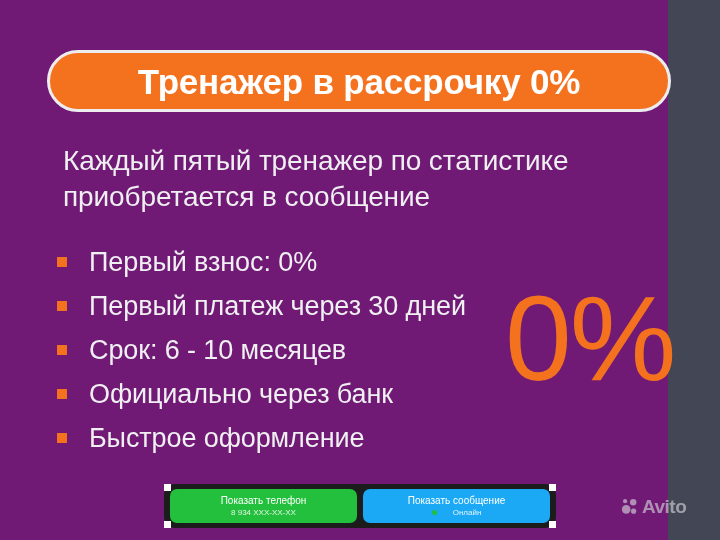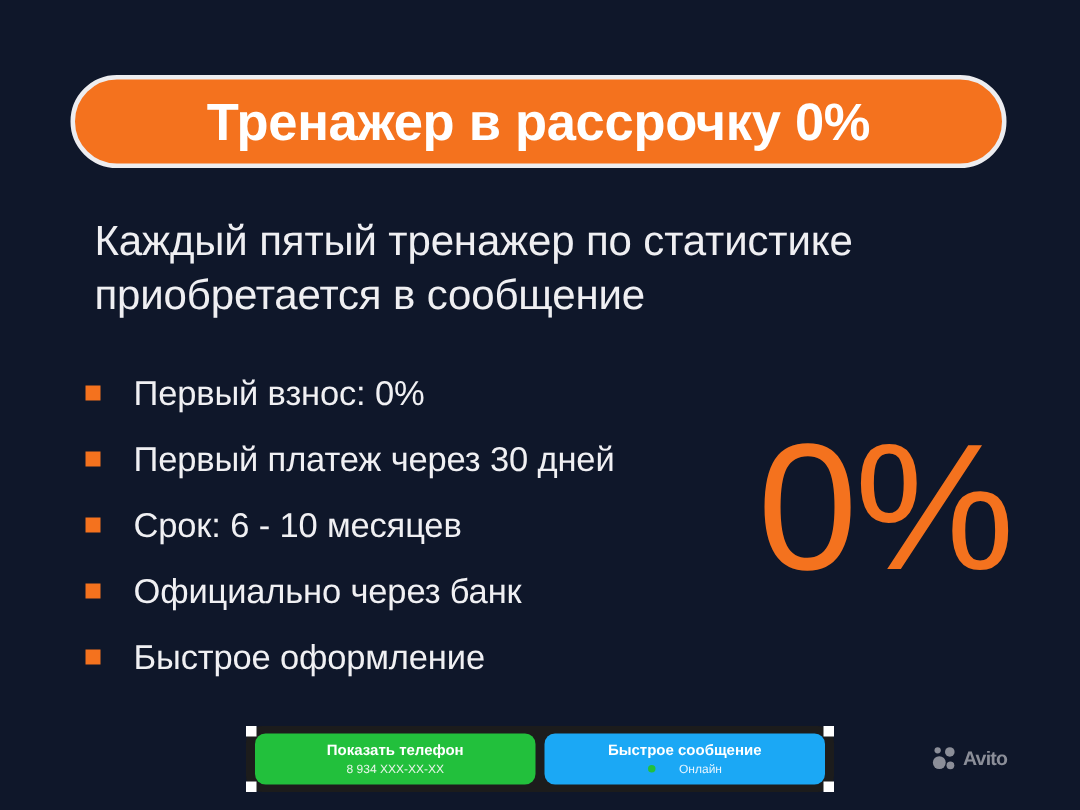--- a/index.html
+++ b/index.html
@@ -10,23 +10,23 @@
   body {
     width: 720px;
     height: 540px;
     overflow: hidden;
     font-family: "Liberation Sans", "DejaVu Sans", sans-serif;
     background: #434654;
   }
 
   #ad-canvas {
     position: relative;
-    width: 720px;
+    width: 668px;
     height: 540px;
-    background: #0f172a;
+    background: #701a75;
     box-sizing: border-box;
   }
 
   
   .headline-banner {
     position: absolute;
     left: 47px;
     top: 50px;
     width: 624px;
     height: 62px;
@@ -84,21 +84,21 @@
   }
   .bullet-marker {
     flex: 0 0 auto;
     width: 10px;
     height: 10px;
     background: #F4721E;
     margin-right: 22px;
   }
   .bullet-label {
     color: #F0F0F3;
-    font-size: 23px;
+    font-size: 27px;
     font-weight: 400;
     line-height: 1;
     letter-spacing: -0.1px;
     white-space: nowrap;
   }
 
   
   .zero-percent {
     position: absolute;
     left: 505px;
@@ -136,21 +136,21 @@
     justify-content: center;
     text-align: center;
     cursor: pointer;
     overflow: hidden;
   }
   .call-button { background: #22C03C; }
   .message-button { background: #1BA8F5; }
   .action-title {
     color: #FFFFFF;
     font-size: 10px;
-    font-weight: bold;
+    font-weight: normal;
     line-height: 12px;
     white-space: nowrap;
   }
   .action-subtitle {
     color: #E8F6EA;
     font-size: 8px;
     font-weight: 400;
     line-height: 11px;
     white-space: nowrap;
   }
@@ -197,21 +197,21 @@
     opacity: 0.62;
   }
   .watermark-mark {
     position: relative;
     width: 17px;
     height: 17px;
     flex: 0 0 auto;
   }
   .watermark-text {
     color: #D7D7DC;
-    font-size: 13px;
+    font-size: 19px;
     font-weight: bold;
     line-height: 1;
     letter-spacing: -0.5px;
   }
 </style>
 </head>
 <body>
 
 <div id="ad-canvas">
 
@@ -254,21 +254,21 @@
     <span class="bar-corner tr"></span>
     <span class="bar-corner bl"></span>
     <span class="bar-corner br"></span>
 
     <div class="action-button call-button">
       <span class="action-title">Показать телефон</span>
       <span class="action-subtitle">8 934 XXX-XX-XX</span>
     </div>
 
     <div class="action-button message-button">
-      <span class="action-title">Быстрое сообщение</span>
+      <span class="action-title">Показать сообщение</span>
       <span class="online-row">
         <span class="online-dot"></span>
         <span class="online-label">Онлайн</span>
       </span>
     </div>
   </div>
 
   <div class="watermark">
     <span class="watermark-mark">
       <svg width="17" height="17" viewBox="0 0 17 17" aria-hidden="true">

